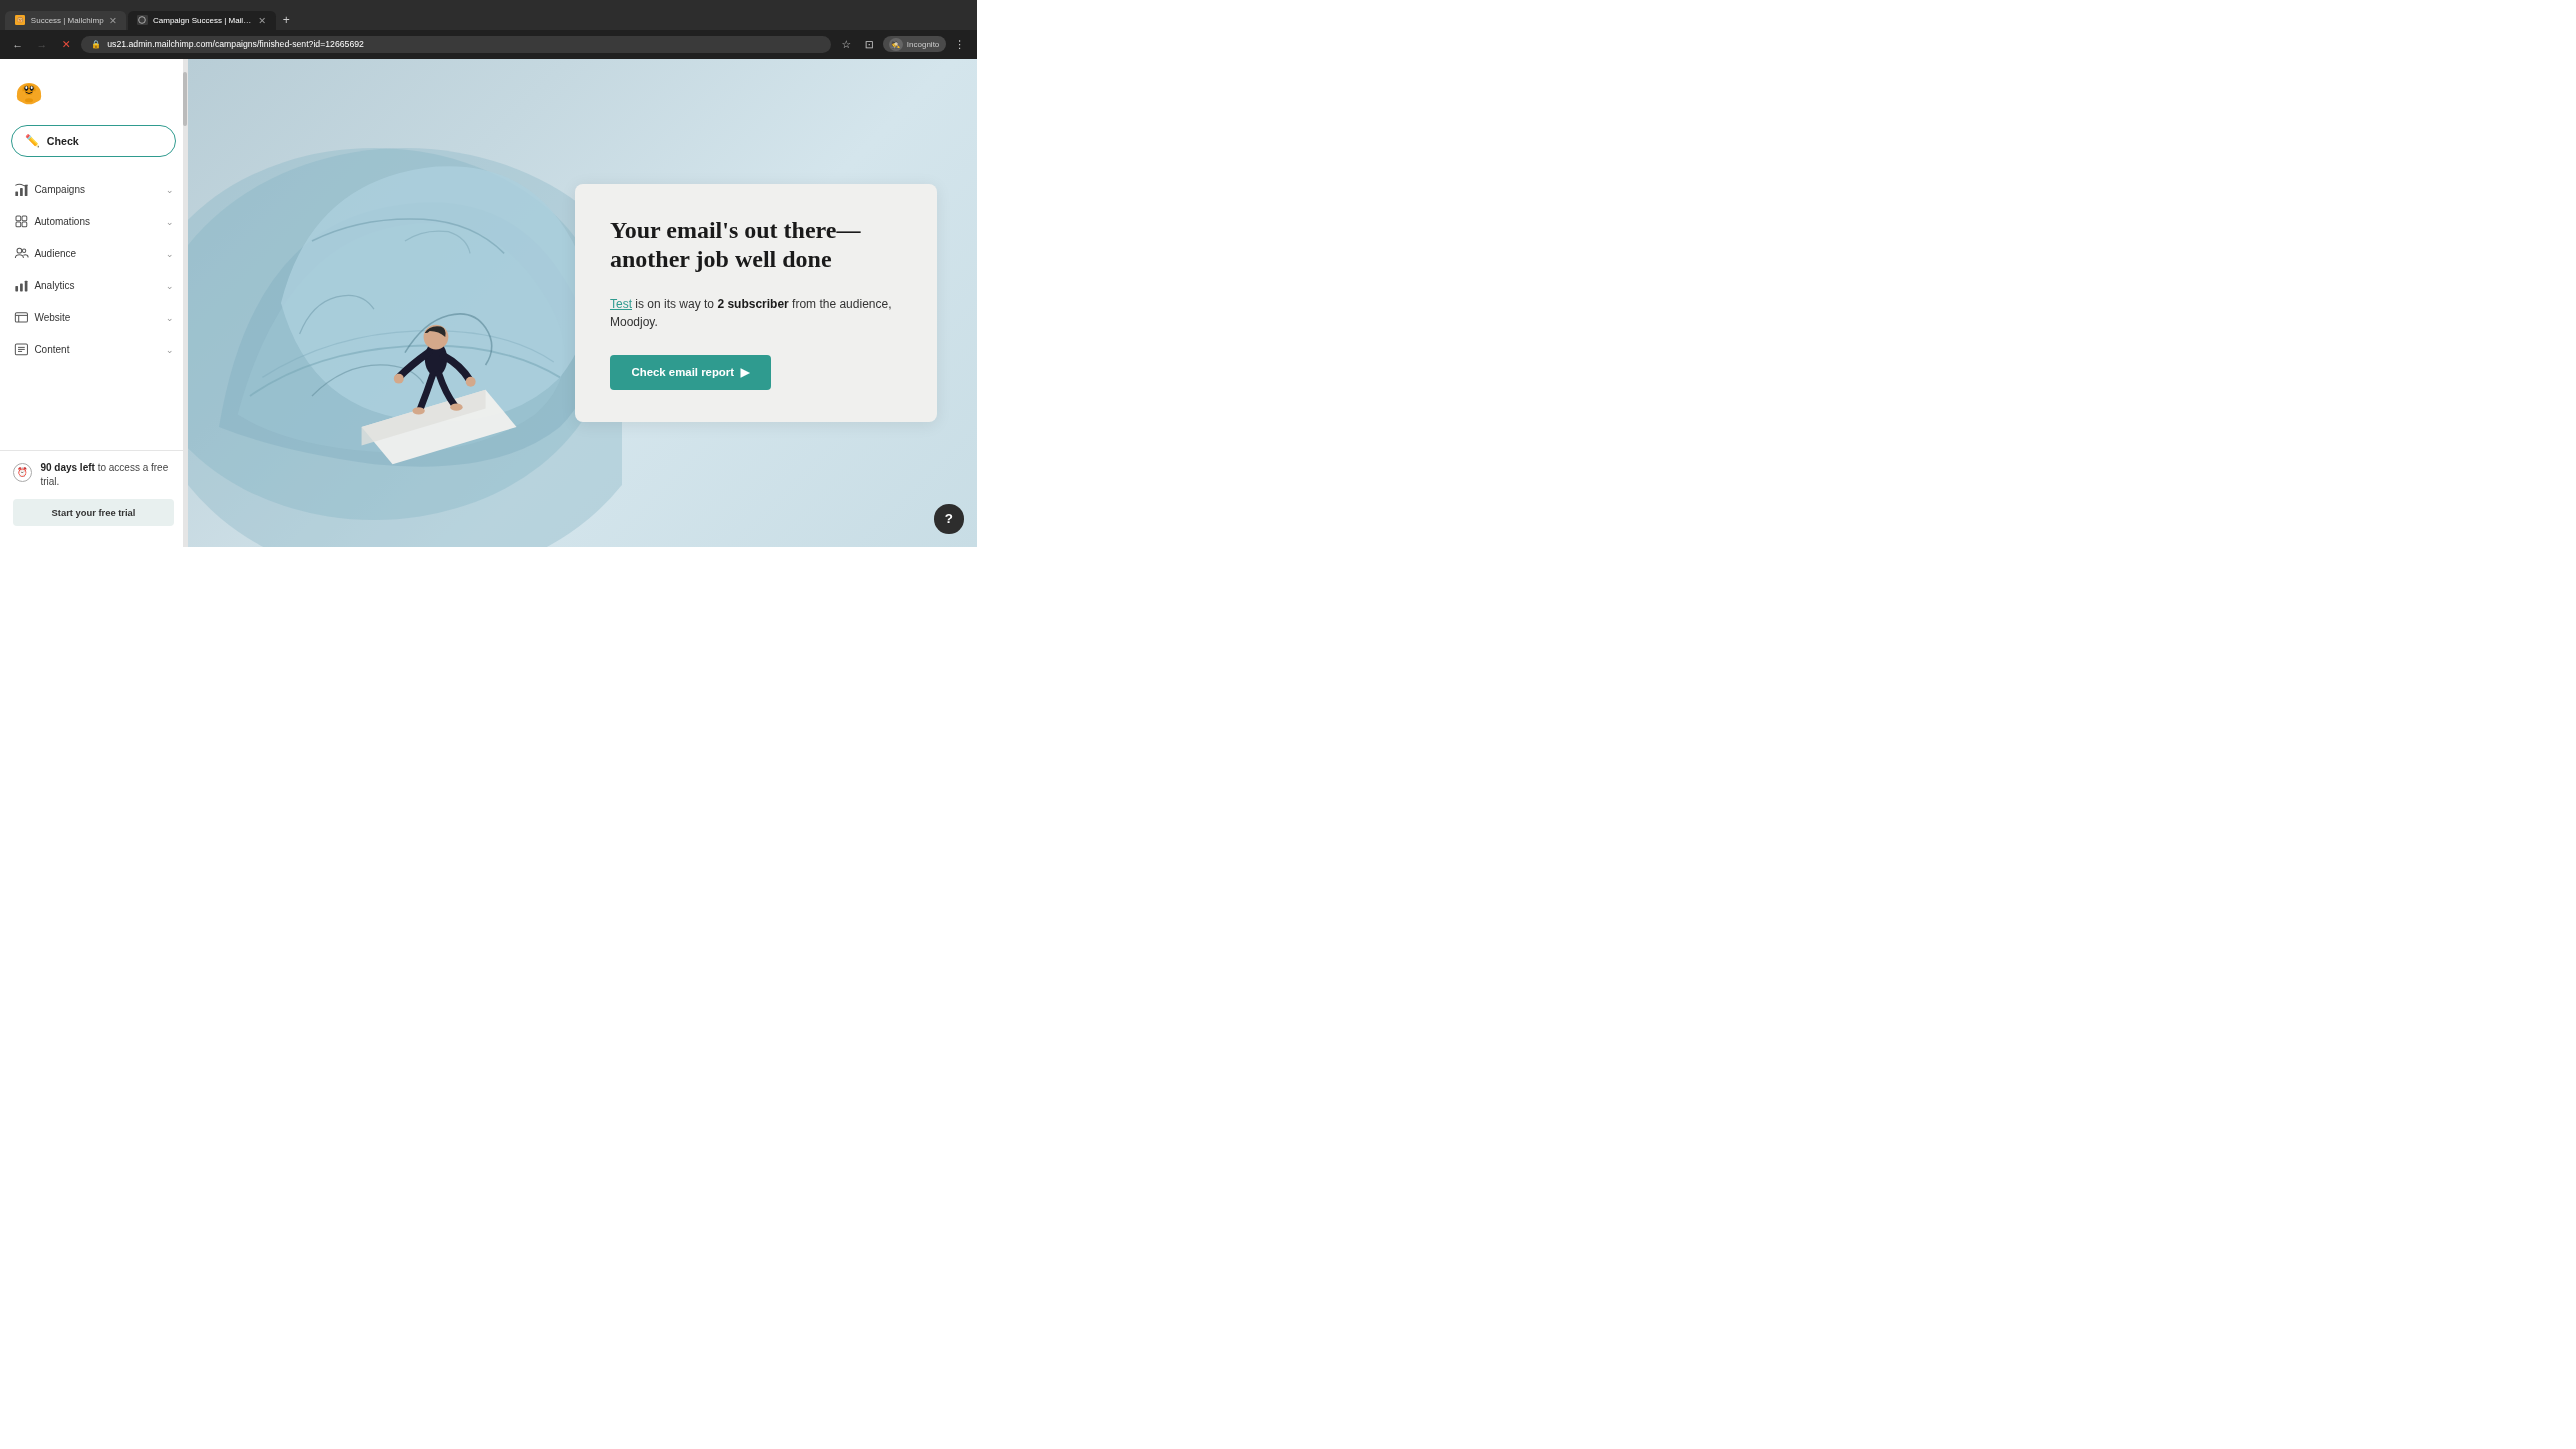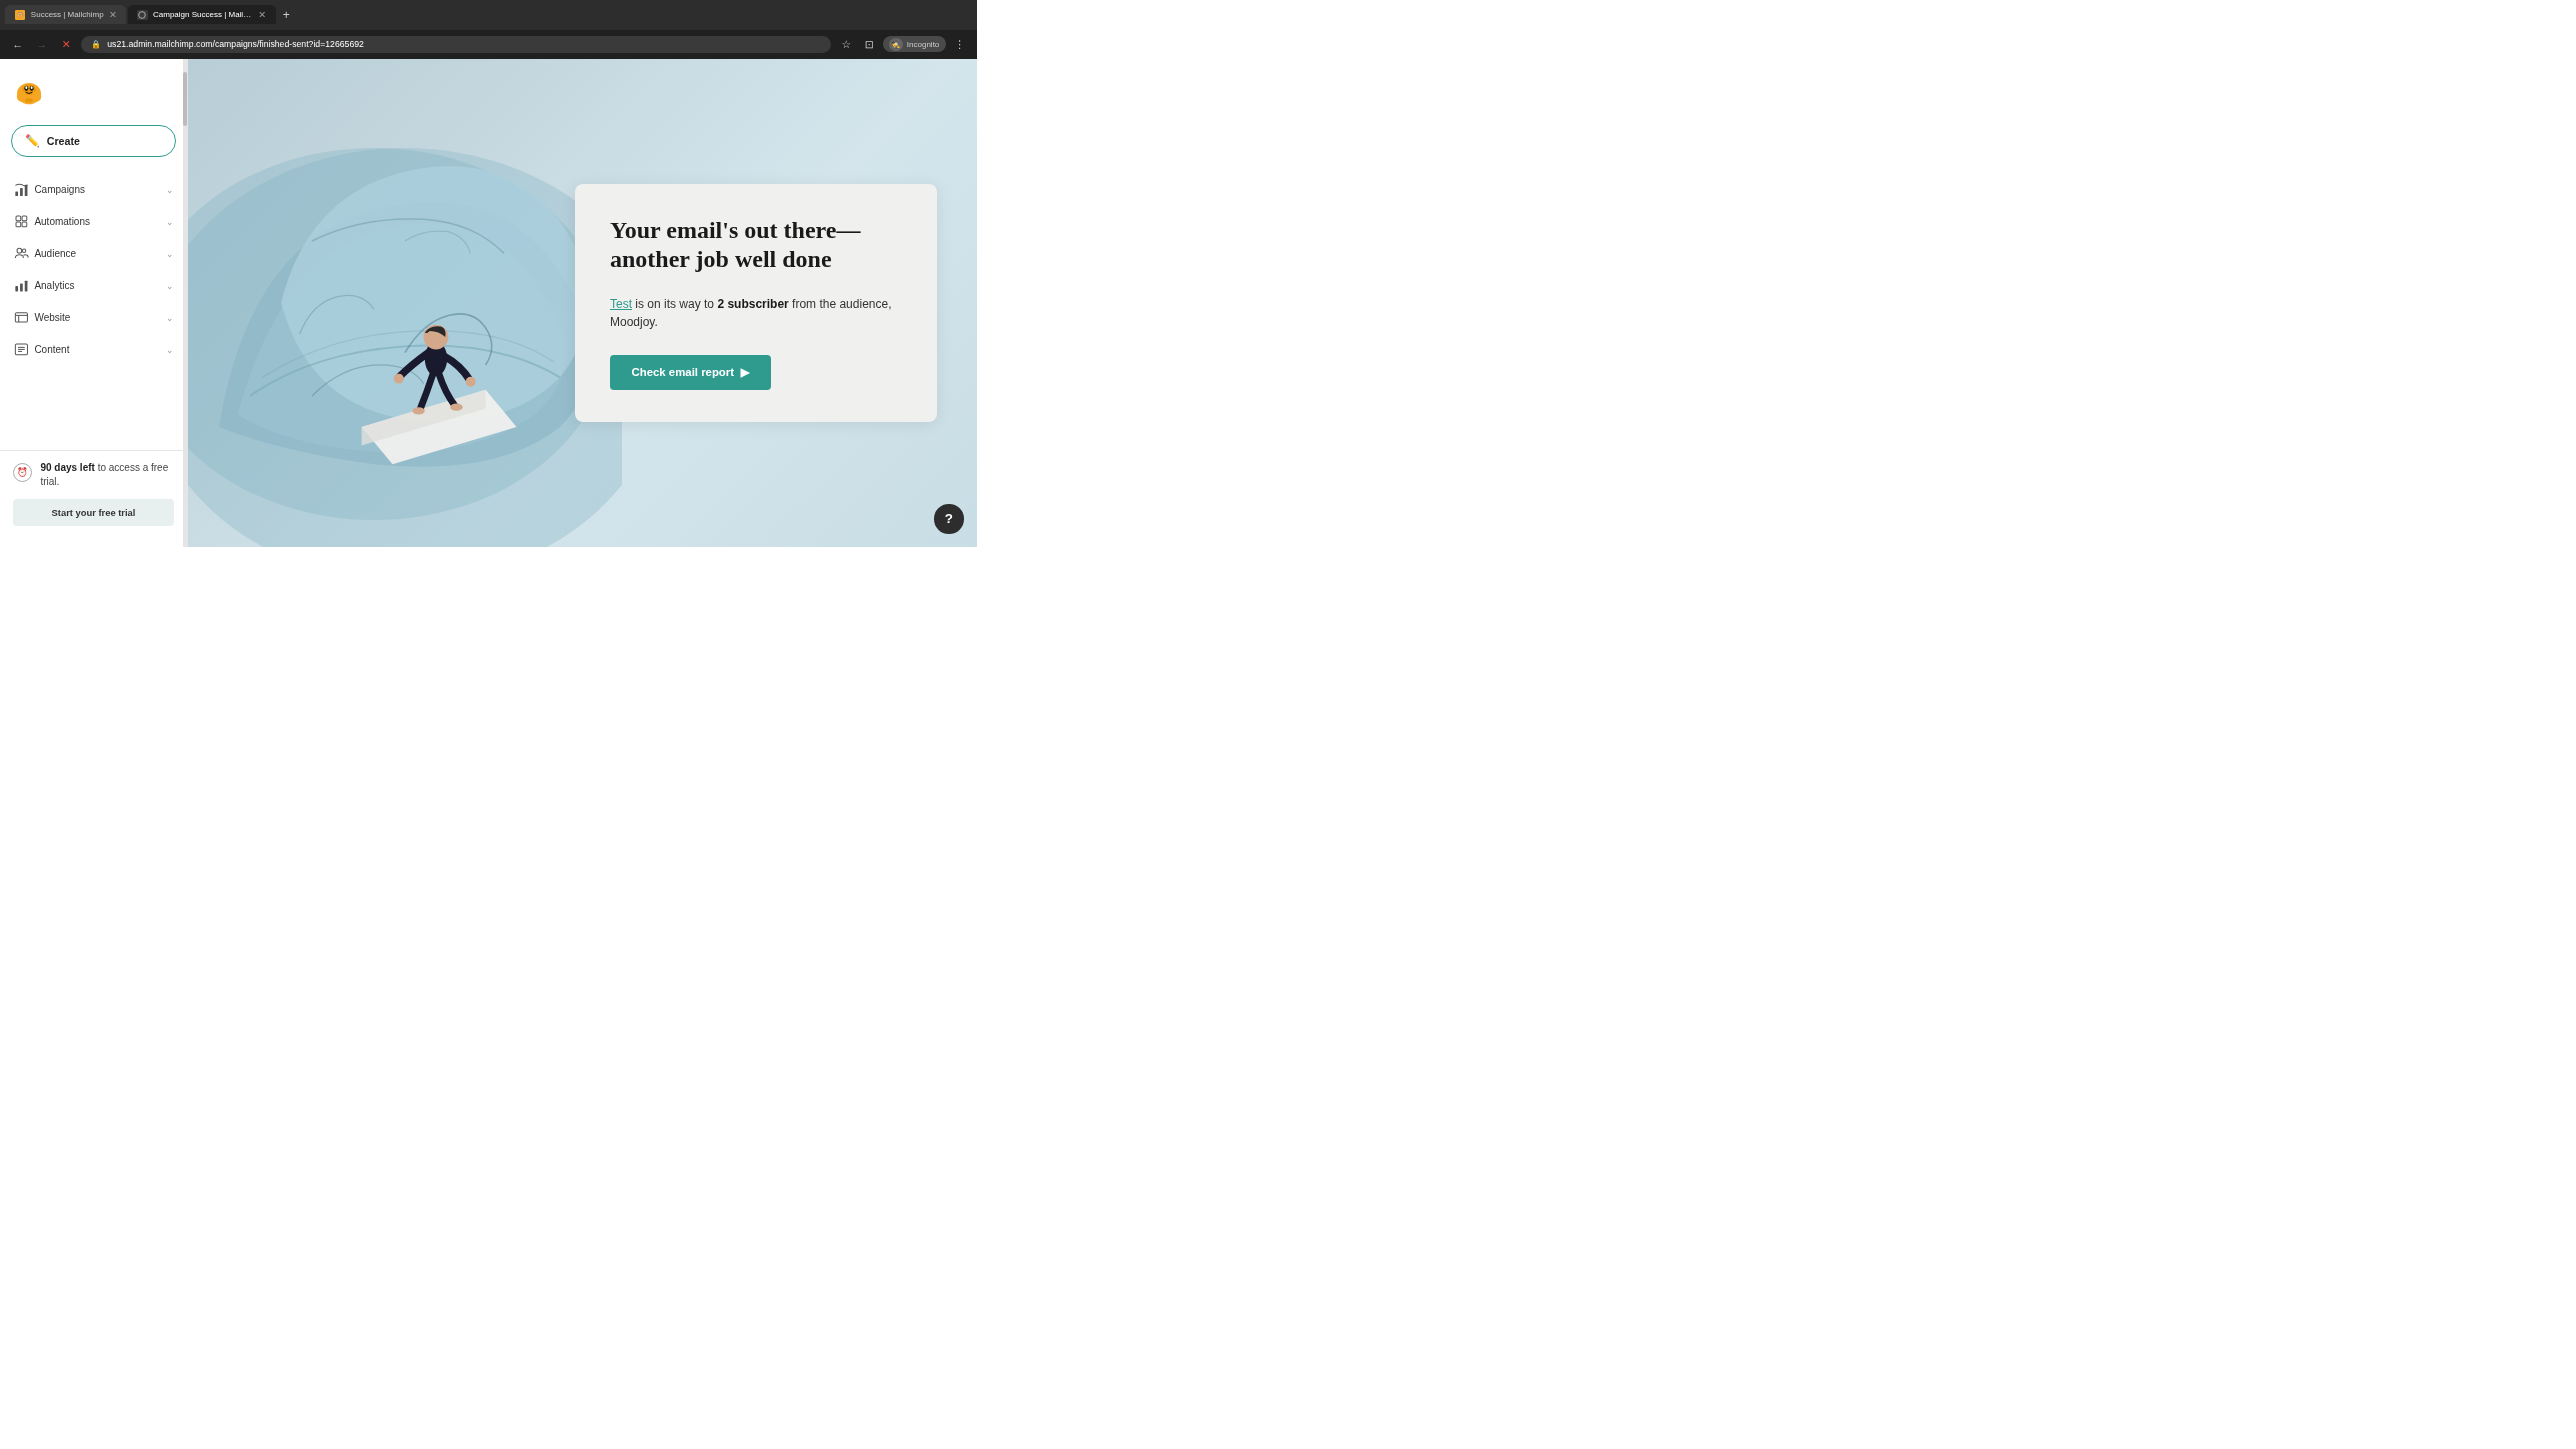--- a/index.html
+++ b/index.html
@@ -1,20 +1,20 @@
 <!DOCTYPE html>
 <html style="font-size:10.7px"><head>
   <meta charset="utf-8">
   <style>
     * { margin: 0; padding: 0; box-sizing: border-box; }
     body { font-family: -apple-system, BlinkMacSystemFont, 'Segoe UI', sans-serif; background: #fff; overflow: hidden; width: 977px; height: 547px; }
 
     
     .browser-chrome { background: #2d2d2d; height: 59px; display: flex; flex-direction: column; }
-    .tab-bar { display: flex; align-items: flex-start; padding: 5.4px 5.4px 0; height: 29.5px; gap: 1.3px; }
+    .tab-bar { display: flex; align-items: flex-end; padding: 5.4px 5.4px 0; height: 29.5px; gap: 1.3px; }
     .tab { display: flex; align-items: center; gap: 5.4px; padding: 4px 9.4px; border-radius: 5.4px 5.4px 0 0; font-size: 8.7px; color: #ccc; background: #3a3a3a; min-width: 107px; max-width: 148px; cursor: pointer; position: relative; }
     .tab.active { background: #202020; color: #fff; }
     .tab-favicon { width: 10.7px; height: 10.7px; background: #f5a623; border-radius: 1.3px; display: flex; align-items: center; justify-content: center; font-size: 6.7px; color: #fff; flex-shrink: 0; }
     .tab-title { font-size: 8px; white-space: nowrap; overflow: hidden; text-overflow: ellipsis; flex: 1; }
     .tab-close { color: #999; font-size: 9.4px; cursor: pointer; flex-shrink: 0; }
     .tab-new { width: 19px; height: 19px; display: flex; align-items: center; justify-content: center; color: #ccc; font-size: 12px; cursor: pointer; border-radius: 50%; }
     .nav-bar { display: flex; align-items: center; padding: 4px 8px; height: 29.5px; gap: 5.4px; background: #202020; }
     .nav-btn { width: 19px; height: 19px; display: flex; align-items: center; justify-content: center; color: #ccc; font-size: 10.7px; cursor: pointer; border-radius: 2.7px; }
     .nav-btn.disabled { color: #555; cursor: default; }
     .nav-btn.loading { color: #e74c3c; }
@@ -134,21 +134,21 @@
         <ellipse cx="16" cy="28" rx="3" ry="4" fill="#f5a623"></ellipse>
         <ellipse cx="32" cy="28" rx="3" ry="4" fill="#f5a623"></ellipse>
         <ellipse cx="24" cy="38" rx="6" ry="3" fill="#e8950a"></ellipse>
         <path d="M8 28 Q6 32 8 36 Q12 40 16 38" stroke="#f5a623" stroke-width="3" fill="none"></path>
         <path d="M40 28 Q42 32 40 36 Q36 40 32 38" stroke="#f5a623" stroke-width="3" fill="none"></path>
       </svg>
     </div>
 
     <button class="create-btn">
       <span class="create-btn-icon">✏️</span>
-      <span>Create</span>
+      <span>Check</span>
     </button>
 
     <nav class="nav-items">
 
       <div class="nav-item">
         <div class="nav-item-icon">
           <svg width="14.8" height="14.8" viewBox="0 0 22 22" fill="none">
               <rect x="2" y="14" width="4" height="7" rx="1" fill="#555"></rect>
               <rect x="9" y="9" width="4" height="12" rx="1" fill="#555"></rect>
               <rect x="16" y="4" width="4" height="17" rx="1" fill="#555"></rect>

